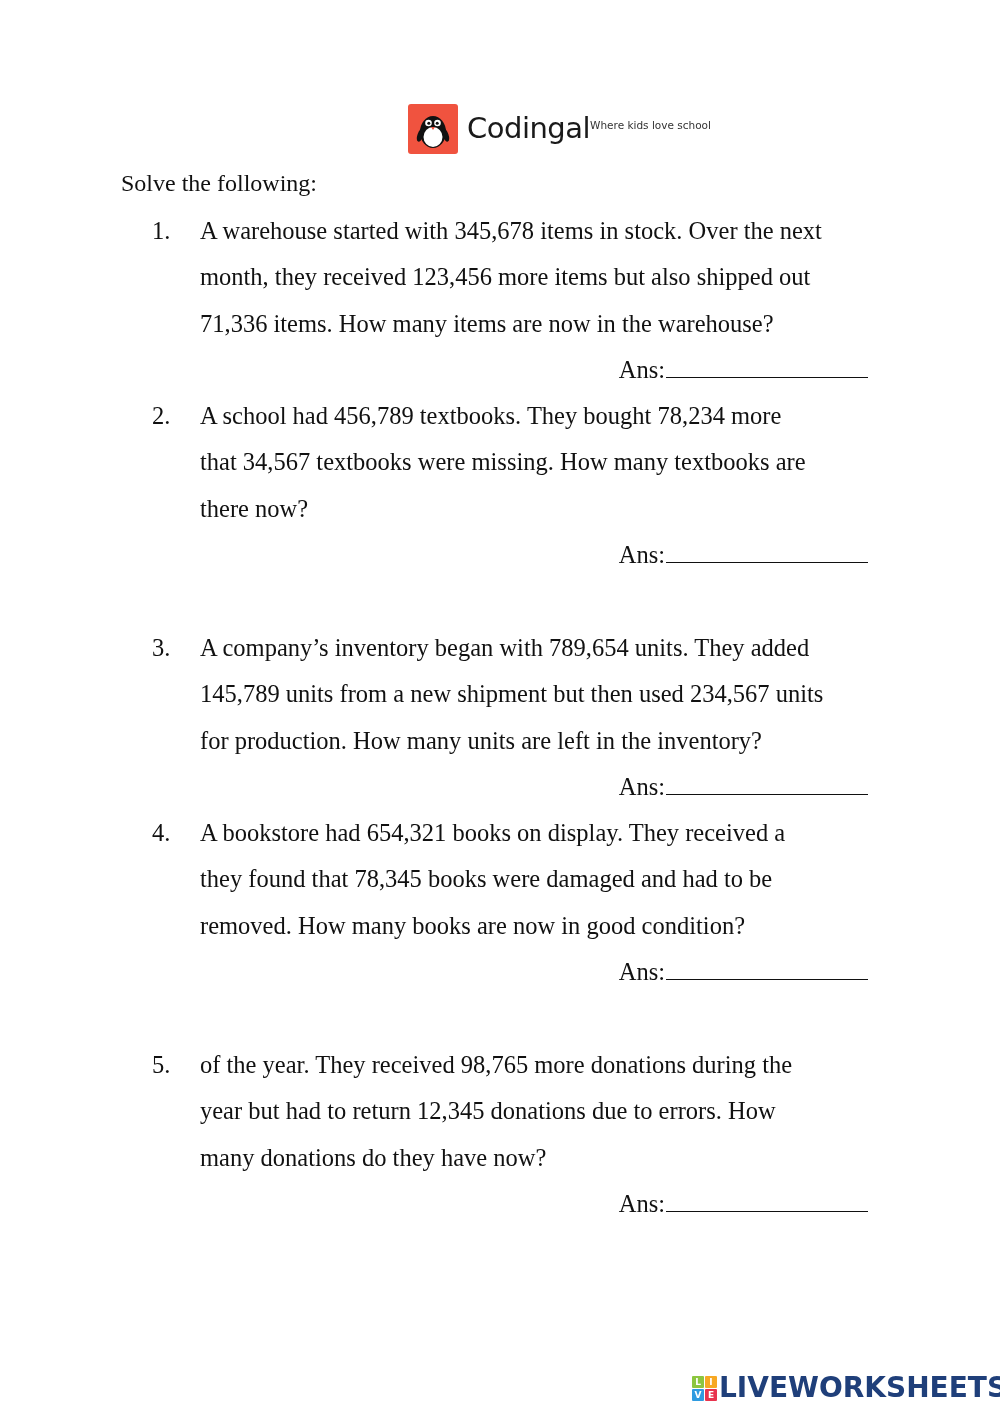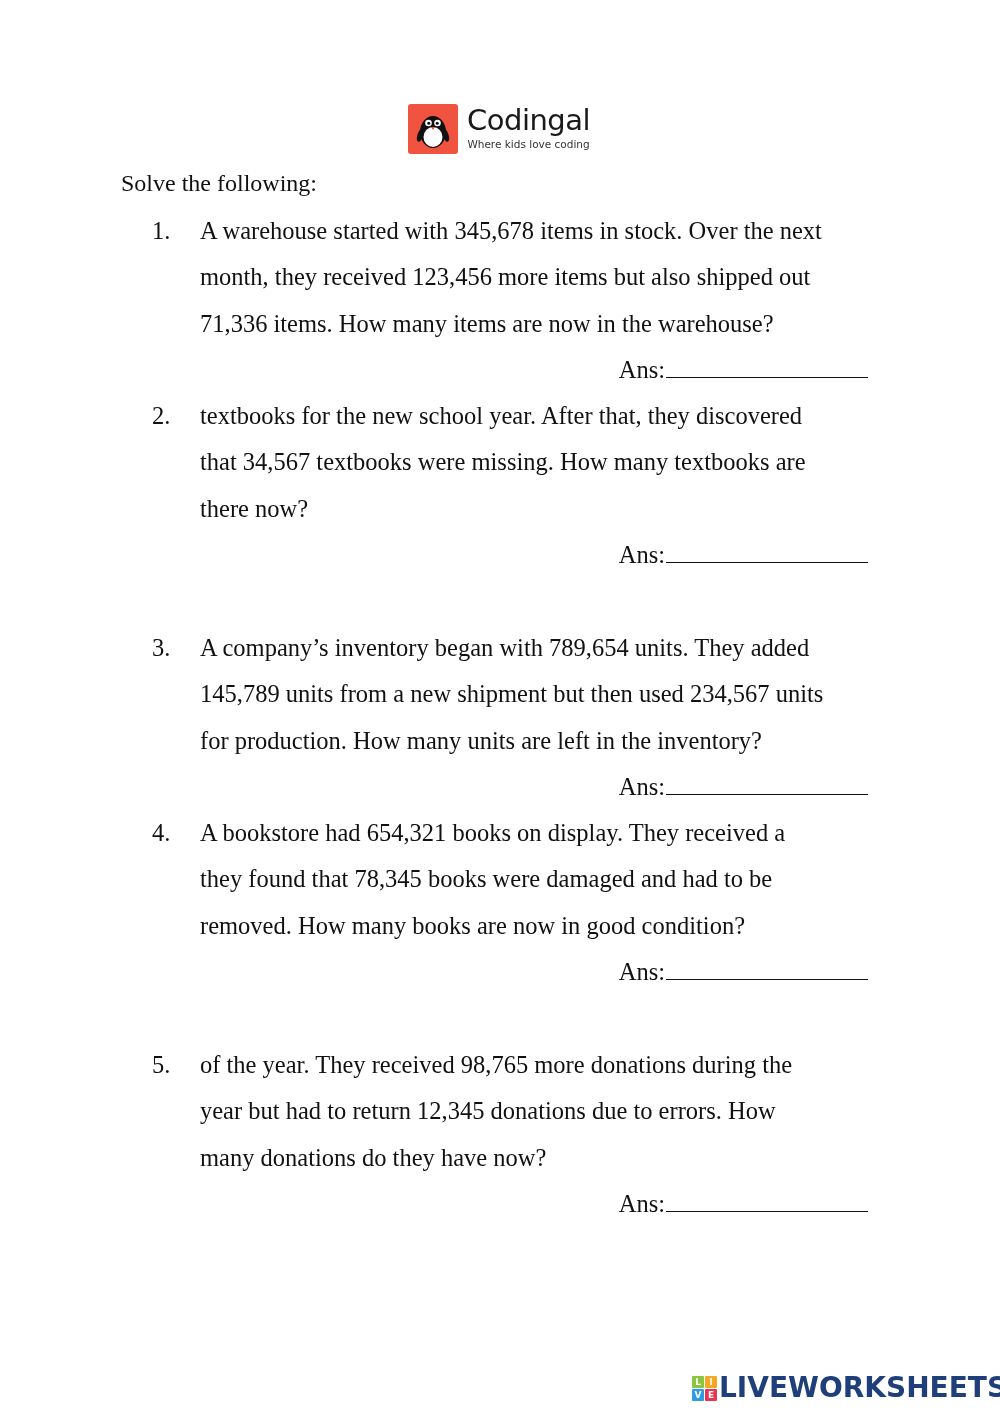--- a/index.html
+++ b/index.html
@@ -28,23 +28,21 @@
       height: 50px;
       background: #f0533f;
       border-radius: 3px;
       position: relative;
       flex: none;
     }
     .logo-square svg { position: absolute; left: 0; top: 0; }
     .logo-text {
       margin-left: 9px;
       display: flex;
-      flex-direction: column;
       line-height: 1;
-      align-items: center;
     }
     .logo-name {
       font-family: "DejaVu Sans", "Liberation Sans", sans-serif;
       font-size: 29px;
       font-weight: normal;
       color: #1a1a1a;
       letter-spacing: -0.5px;
       margin-top: -2px;
     }
     .logo-tag {
@@ -156,21 +154,21 @@
       <circle cx="20.5" cy="19" r="3.3" fill="#ffffff"></circle>
       <circle cx="29.5" cy="19" r="3.3" fill="#ffffff"></circle>
       <circle cx="20.8" cy="19.3" r="1.5" fill="#111111"></circle>
       <circle cx="29.2" cy="19.3" r="1.5" fill="#111111"></circle>
 
       <polygon points="23,23 27,23 25,26" fill="#f0533f"></polygon>
     </svg>
   </div>
   <div class="logo-text">
     <span class="logo-name">Codingal</span>
-    <span class="logo-tag">Where kids love coding</span>
+    <span class="logo-tag">Where kids love school</span>
   </div>
 </div>
 
 <h1 class="heading">Solve the following:</h1>
 
 <ol class="questions">
 
   <li class="q" style="top:208px;">
     <span class="q-num">1.</span>
     <div class="q-body">
@@ -179,21 +177,21 @@
       <span class="q-line">71,336 items. How many items are now in the warehouse?</span>
       <span class="ans-row">
         <span>Ans:</span><span class="ans-blank"></span>
       </span>
     </div>
   </li>
 
   <li class="q" style="top:393px;">
     <span class="q-num">2.</span>
     <div class="q-body">
-      <span class="q-line">textbooks for the new school year. After that, they discovered</span>
+      <span class="q-line">A school had 456,789 textbooks. They bought 78,234 more</span>
       <span class="q-line">that 34,567 textbooks were missing. How many textbooks are</span>
       <span class="q-line">there now?</span>
       <span class="ans-row">
         <span>Ans:</span><span class="ans-blank"></span>
       </span>
     </div>
   </li>
 
   <li class="q" style="top:625px;">
     <span class="q-num">3.</span>

